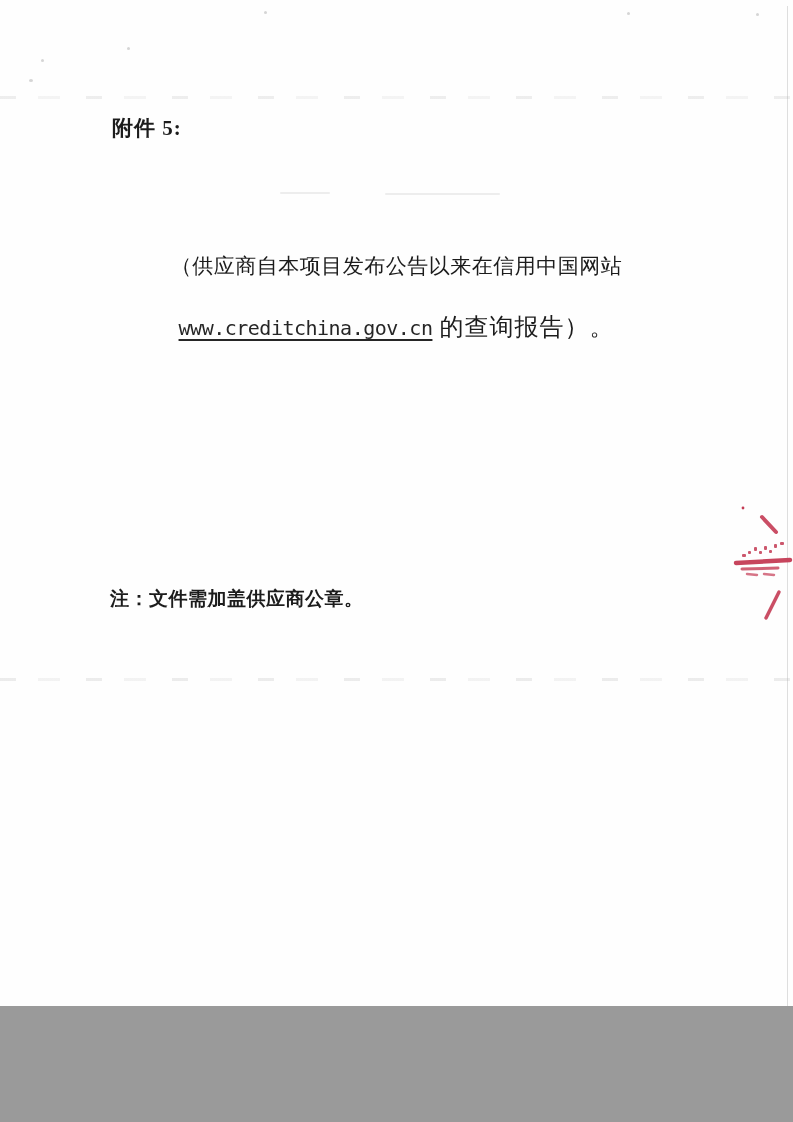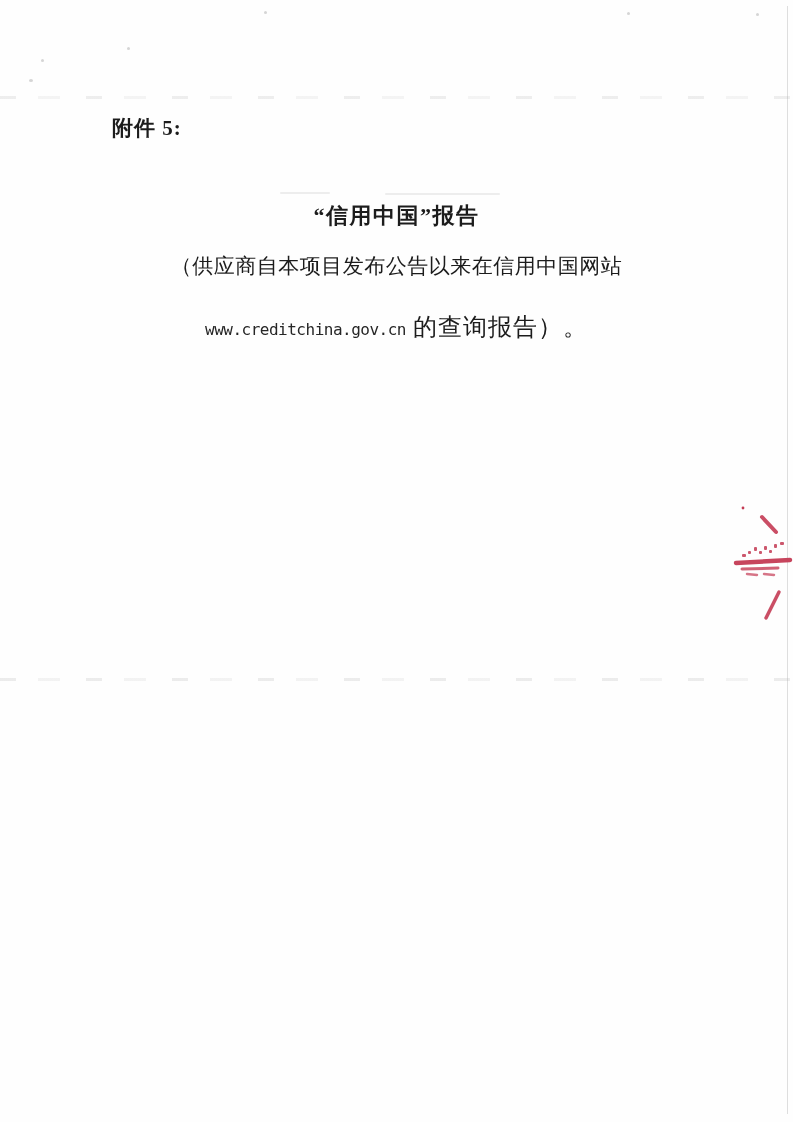--- a/index.html
+++ b/index.html
@@ -3,21 +3,21 @@
 <meta charset="utf-8">
 <style>
   html, body {
     margin: 0;
     padding: 0;
     background: #9a9a9a;
   }
   .page {
     position: relative;
     width: 793px;
-    height: 1122px;
+    height: 1006px;
     margin: 0 auto;
     background: #fefefe;
     overflow: hidden;
     font-family: "Liberation Serif", "DejaVu Serif", serif;
     color: #1c1c1c;
   }
   
   .attachment-label {
     position: absolute;
     left: 112px;
@@ -51,22 +51,23 @@
   .body-line-2 {
     position: absolute;
     left: 0;
     top: 311px;
     width: 100%;
     text-align: center;
     white-space: nowrap;
   }
   .url {
     font-family: "DejaVu Sans Mono", "Liberation Mono", monospace;
-    font-size: 16px;
+    font-size: 20px;
     letter-spacing: -0.5px;
+    text-decoration: underline;
     text-underline-offset: 4px;
     color: #262626;
   }
   .body-line-2-suffix {
     font-size: 24px;
     letter-spacing: 1px;
   }
   .note-line {
     position: absolute;
     left: 110px;
@@ -132,26 +133,26 @@
   <div class="smudge" style="left:385px; top:193px; width:115px;"></div>
   <div class="speck" style="left:264px; top:11px;"></div>
   <div class="speck" style="left:627px; top:12px;"></div>
   <div class="speck" style="left:41px; top:59px;"></div>
   <div class="speck" style="left:29px; top:79px; width:4px;"></div>
   <div class="speck" style="left:127px; top:47px;"></div>
   <div class="speck" style="left:756px; top:13px;"></div>
 
   <div class="attachment-label">附件 5:</div>
 
-  <div class="doc-title">“信用中国”报告</div>
 
   <div class="body-line-1">（供应商自本项目发布公告以来在信用中国网站</div>
 
   <div class="body-line-2"><span class="url">www.creditchina.gov.cn</span><span class="body-line-2-suffix"> 的查询报告）。</span></div>
 
+  <div class="note-line">注：文件需加盖供应商公章。</div>
 
   <svg class="stamp" viewBox="0 0 60 128">
     <circle cx="10" cy="10" r="1.4" fill="#c43b54"></circle>
     <path d="M29 19 L43 34" fill="none" stroke-width="4" stroke-linecap="round" opacity="0.9" stroke="#c43b54"></path>
     <g opacity="0.85">
       <rect x="9" y="56" width="4" height="3" rx="1" fill="#c43b54"></rect>
       <rect x="15" y="53" width="3" height="3" rx="1" fill="#c43b54"></rect>
       <rect x="21" y="49" width="3" height="4" rx="1" fill="#c43b54"></rect>
       <rect x="26" y="53" width="3" height="3" rx="1" fill="#c43b54"></rect>
       <rect x="31" y="48" width="3" height="4" rx="1" fill="#c43b54"></rect>

